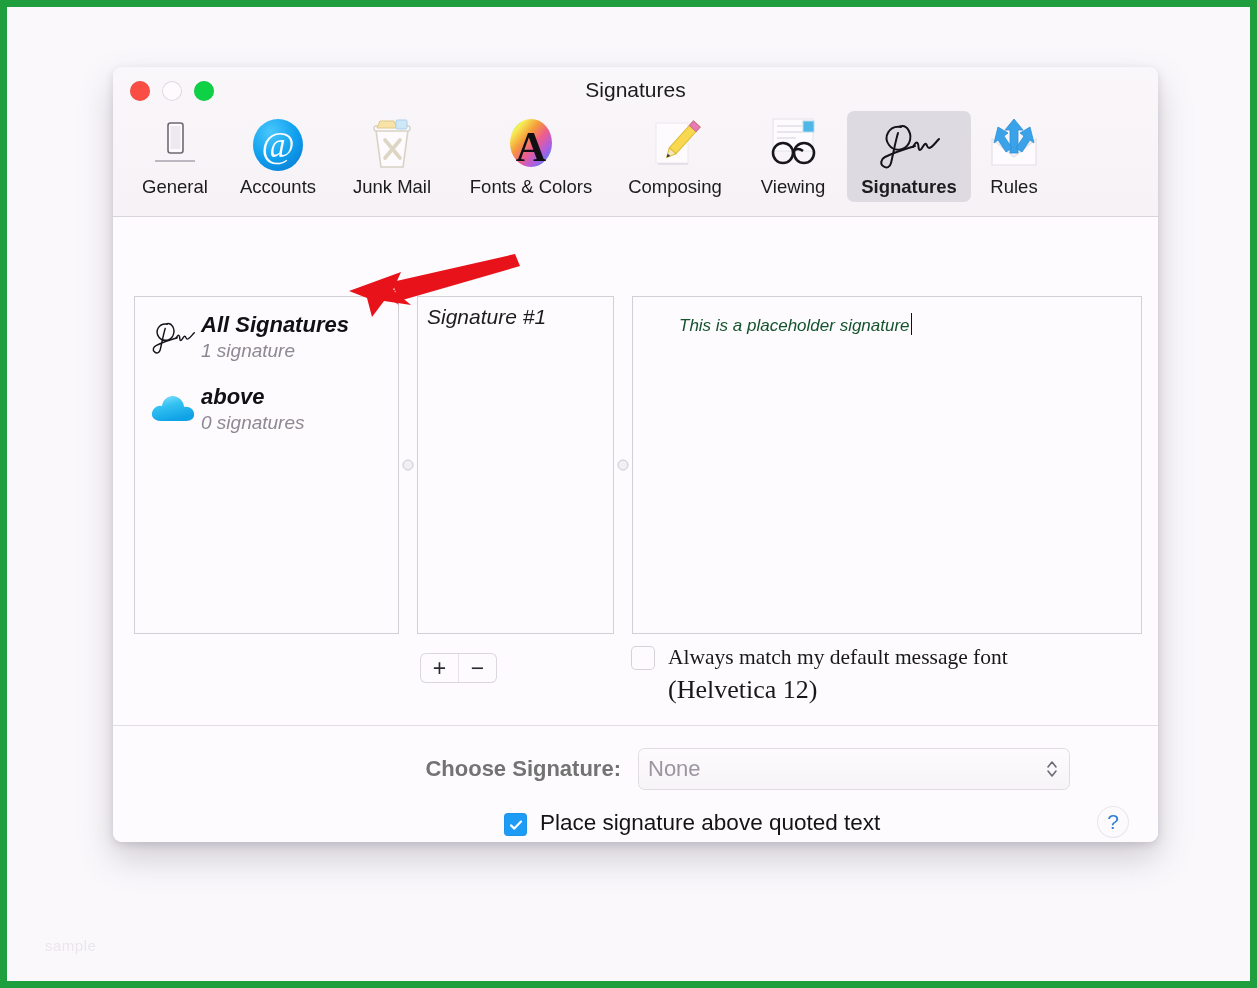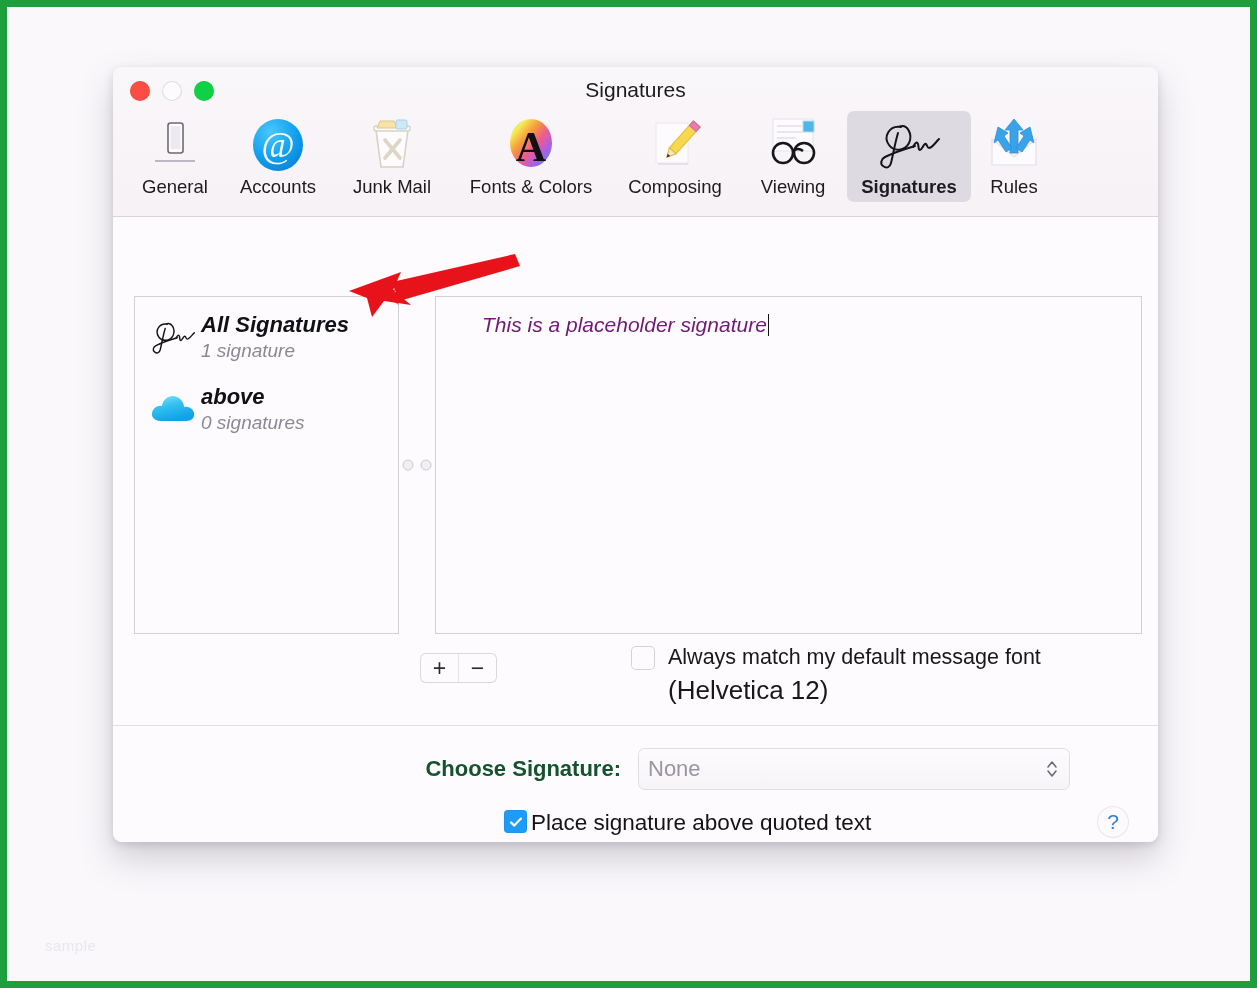--- a/index.html
+++ b/index.html
@@ -154,22 +154,22 @@
   .sig-item {
     padding: 8px 0 4px 9px;
     font-size: 21px;
     color: #1c1c1e;
     cursor: default;
   }
 
   
   .editor {
     padding: 16px 0 0 46px;
-    font-size: 21px;
-    color: #701a75;
+    font-size: 17px;
+    color: #14532d;
     position: relative;
     height: 100%;
   }
   .caret {
     display: inline-block;
     width: 1.6px; height: 22px;
     background: #111;
     vertical-align: -4px;
     margin-left: 1px;
   }
@@ -190,20 +190,21 @@
     display: flex; align-items: center; justify-content: center;
     font-size: 23px; color: #2b2b2f; cursor: default;
   }
   .ar-btn + .ar-btn { border-left: 1px solid #e6e2e8; }
 
   
   .fontmatch {
     position: absolute;
     left: 519px; top: 427px;
     width: 480px;
+    font-family: Liberation Serif, serif;
   }
   .fm-row { display: flex; align-items: flex-start; gap: 14px; }
   .cb-empty {
     width: 22px; height: 22px; margin-top: 3px;
     border-radius: 4px;
     background: #fdfbfd;
     box-shadow: 0 0 0 1px #d6d1d8;
     flex: 0 0 22px;
     cursor: default;
   }
@@ -227,21 +228,21 @@
     position: absolute;
     left: 0; right: 0; top: 532px;
     display: flex; align-items: center;
   }
   .choose-label {
     width: 526px;
     text-align: right;
     padding-right: 18px;
     font-size: 22px;
     font-weight: 700;
-    color: #14532d;
+    color: #737373;
   }
   .popup {
     position: relative;
     width: 430px; height: 40px;
     border-radius: 6px;
     background: linear-gradient(180deg, #fdfbfd 0%, #f7f4f8 100%);
     box-shadow: 0 0 0 1px #e0dce2;
     display: flex; align-items: center;
     cursor: default;
   }
@@ -258,21 +259,21 @@
   }
 
   
   .place-row {
     position: absolute;
     left: 0; right: 0; top: 593px;
     display: flex; align-items: center;
   }
   .place-inner {
     margin-left: 391px;
-    display: flex; align-items: flex-start; gap: 4px;
+    display: flex; align-items: flex-end; gap: 13px;
   }
   .cb-checked {
     width: 23px; height: 23px;
     border-radius: 4px;
     background: #1e9bf5;
     display: flex; align-items: center; justify-content: center;
     box-shadow: inset 0 0 0 0.5px rgba(0,0,0,0.08);
     cursor: default;
     flex: 0 0 23px;
   }
@@ -479,20 +480,23 @@
             <div class="acct-name" data-name="account-name">above</div>
             <div class="acct-sub" data-name="account-count">0 signatures</div>
           </div>
         </div>
       </div>
 
       <div class="gap" data-name="pane-divider-left">
         <div class="grip" data-name="resize-grip-left"></div>
       </div>
 
+      <div class="pane pane-mid" data-name="signature-list-pane">
+        <div class="sig-item" data-name="signature-list-item">Signature #1</div>
+      </div>
 
       <div class="gap" data-name="pane-divider-right">
         <div class="grip" data-name="resize-grip-right"></div>
       </div>
 
       <div class="pane pane-right" data-name="signature-editor-pane">
         <div class="editor" data-name="signature-editor">
           <span data-name="signature-editor-text">This is a placeholder signature</span><span class="caret" data-name="text-caret"></span>
         </div>
       </div>

